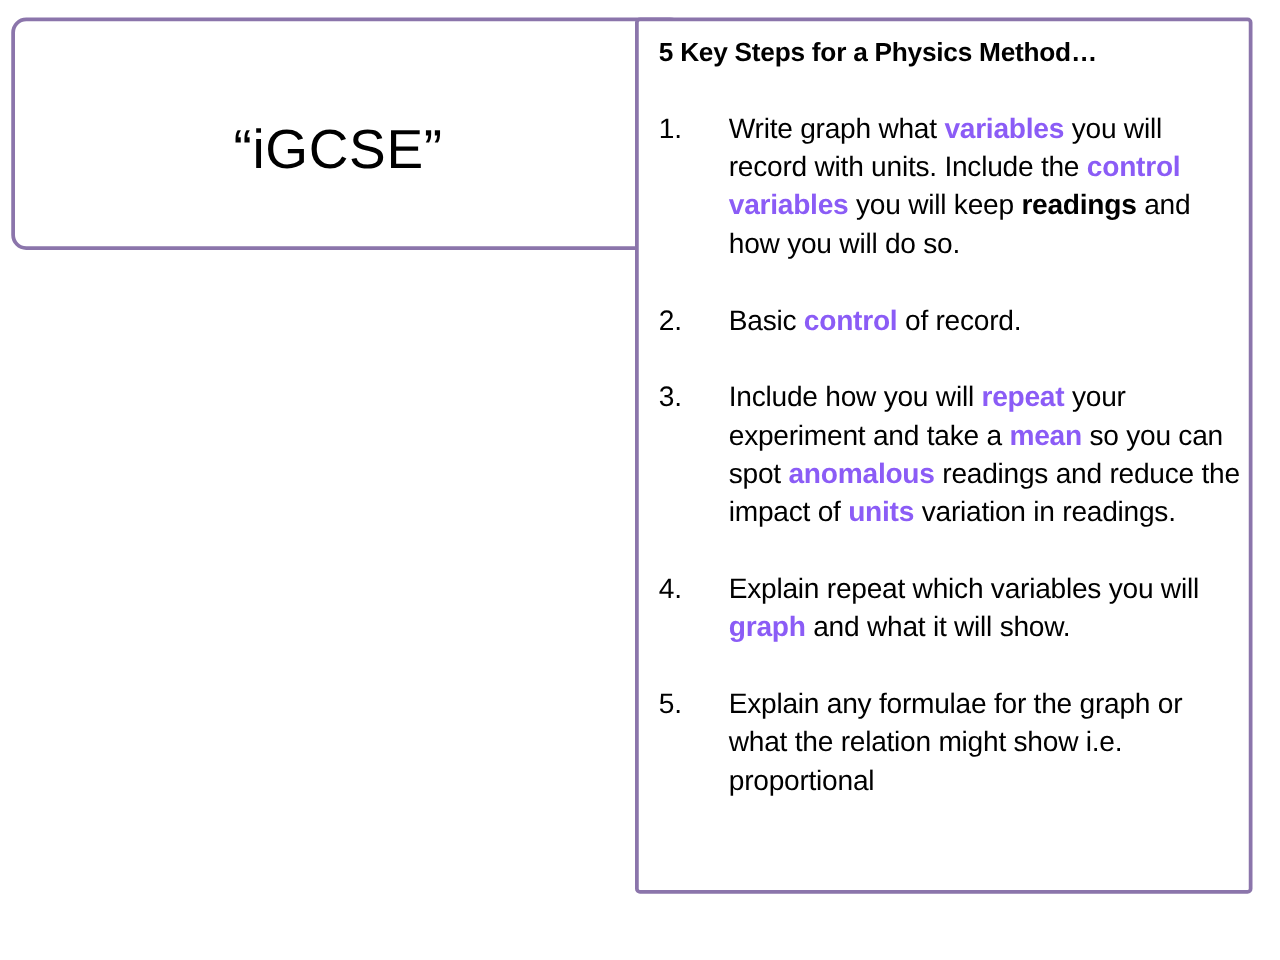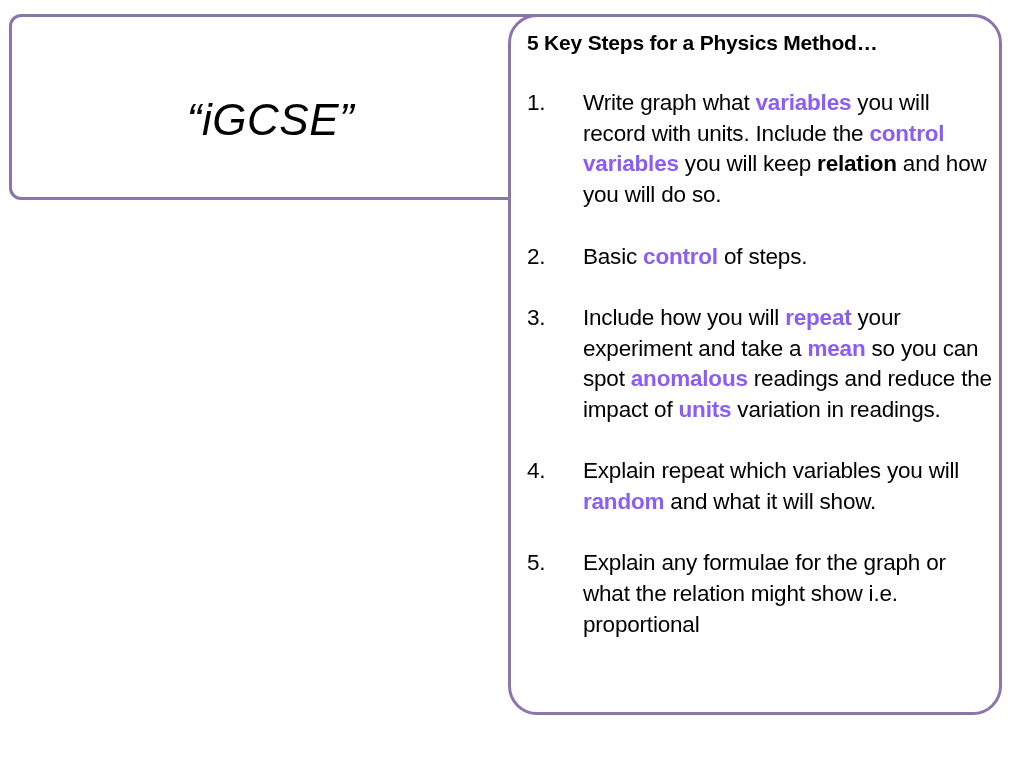--- a/index.html
+++ b/index.html
@@ -20,39 +20,38 @@
     box-sizing: border-box;
     border: 3px solid #8b75ab;
     background: #ffffff;
   }
   .title-box {
     left: 9px;
     top: 14px;
     width: 539px;
     height: 186px;
     border-radius: 12px;
-    font-style: italic;
   }
   .title-text {
     position: absolute;
     left: 0;
     right: 0;
     top: 78px;
     text-align: center;
     font-size: 44px;
     line-height: 50px;
     letter-spacing: 0.5px;
     margin-left: -16px;
   }
   .steps-box {
     left: 508px;
     top: 14px;
     width: 494px;
     height: 701px;
-    border-radius: 29px;
+    border-radius: 4px;
   }
   .steps-heading {
     position: absolute;
     left: 16px;
     top: 11px;
     font-size: 21px;
     font-weight: bold;
     line-height: 30px;
     letter-spacing: -0.2px;
   }
@@ -93,36 +92,36 @@
 <div class="box title-box">
   <div class="title-text">“iGCSE”</div>
 </div>
 
 <div class="box steps-box">
   <div class="steps-heading">5 Key Steps for a Physics Method…</div>
   <ol class="steps-list">
 
     <li class="step">
       <span class="step-num">1.</span>
-      <span><span>Write graph what </span><span class="hl">variables</span><span> you will record with units. Include the </span><span class="hl">control variables</span><span> you will keep </span><span class="bk">relation</span><span> and how you will do so.</span></span>
+      <span><span>Write graph what </span><span class="hl">variables</span><span> you will record with units. Include the </span><span class="hl">control variables</span><span> you will keep </span><span class="bk">readings</span><span> and how you will do so.</span></span>
     </li>
 
     <li class="step">
       <span class="step-num">2.</span>
-      <span><span>Basic </span><span class="hl">control</span><span> of steps.</span></span>
+      <span><span>Basic </span><span class="hl">control</span><span> of record.</span></span>
     </li>
 
     <li class="step">
       <span class="step-num">3.</span>
       <span><span>Include how you will </span><span class="hl">repeat</span><span> your experiment and take a </span><span class="hl">mean</span><span> so you can spot </span><span class="hl">anomalous</span><span> readings and reduce the impact of </span><span class="hl">units</span><span> variation in readings.</span></span>
     </li>
 
     <li class="step">
       <span class="step-num">4.</span>
-      <span><span>Explain repeat which variables you will </span><span class="hl">random</span><span> and what it will show.</span></span>
+      <span><span>Explain repeat which variables you will </span><span class="hl">graph</span><span> and what it will show.</span></span>
     </li>
 
     <li class="step">
       <span class="step-num">5.</span>
       <span><span>Explain any formulae for the graph or what the relation might show i.e. proportional</span></span>
     </li>
   </ol>
 </div>
 
 </body></html>

